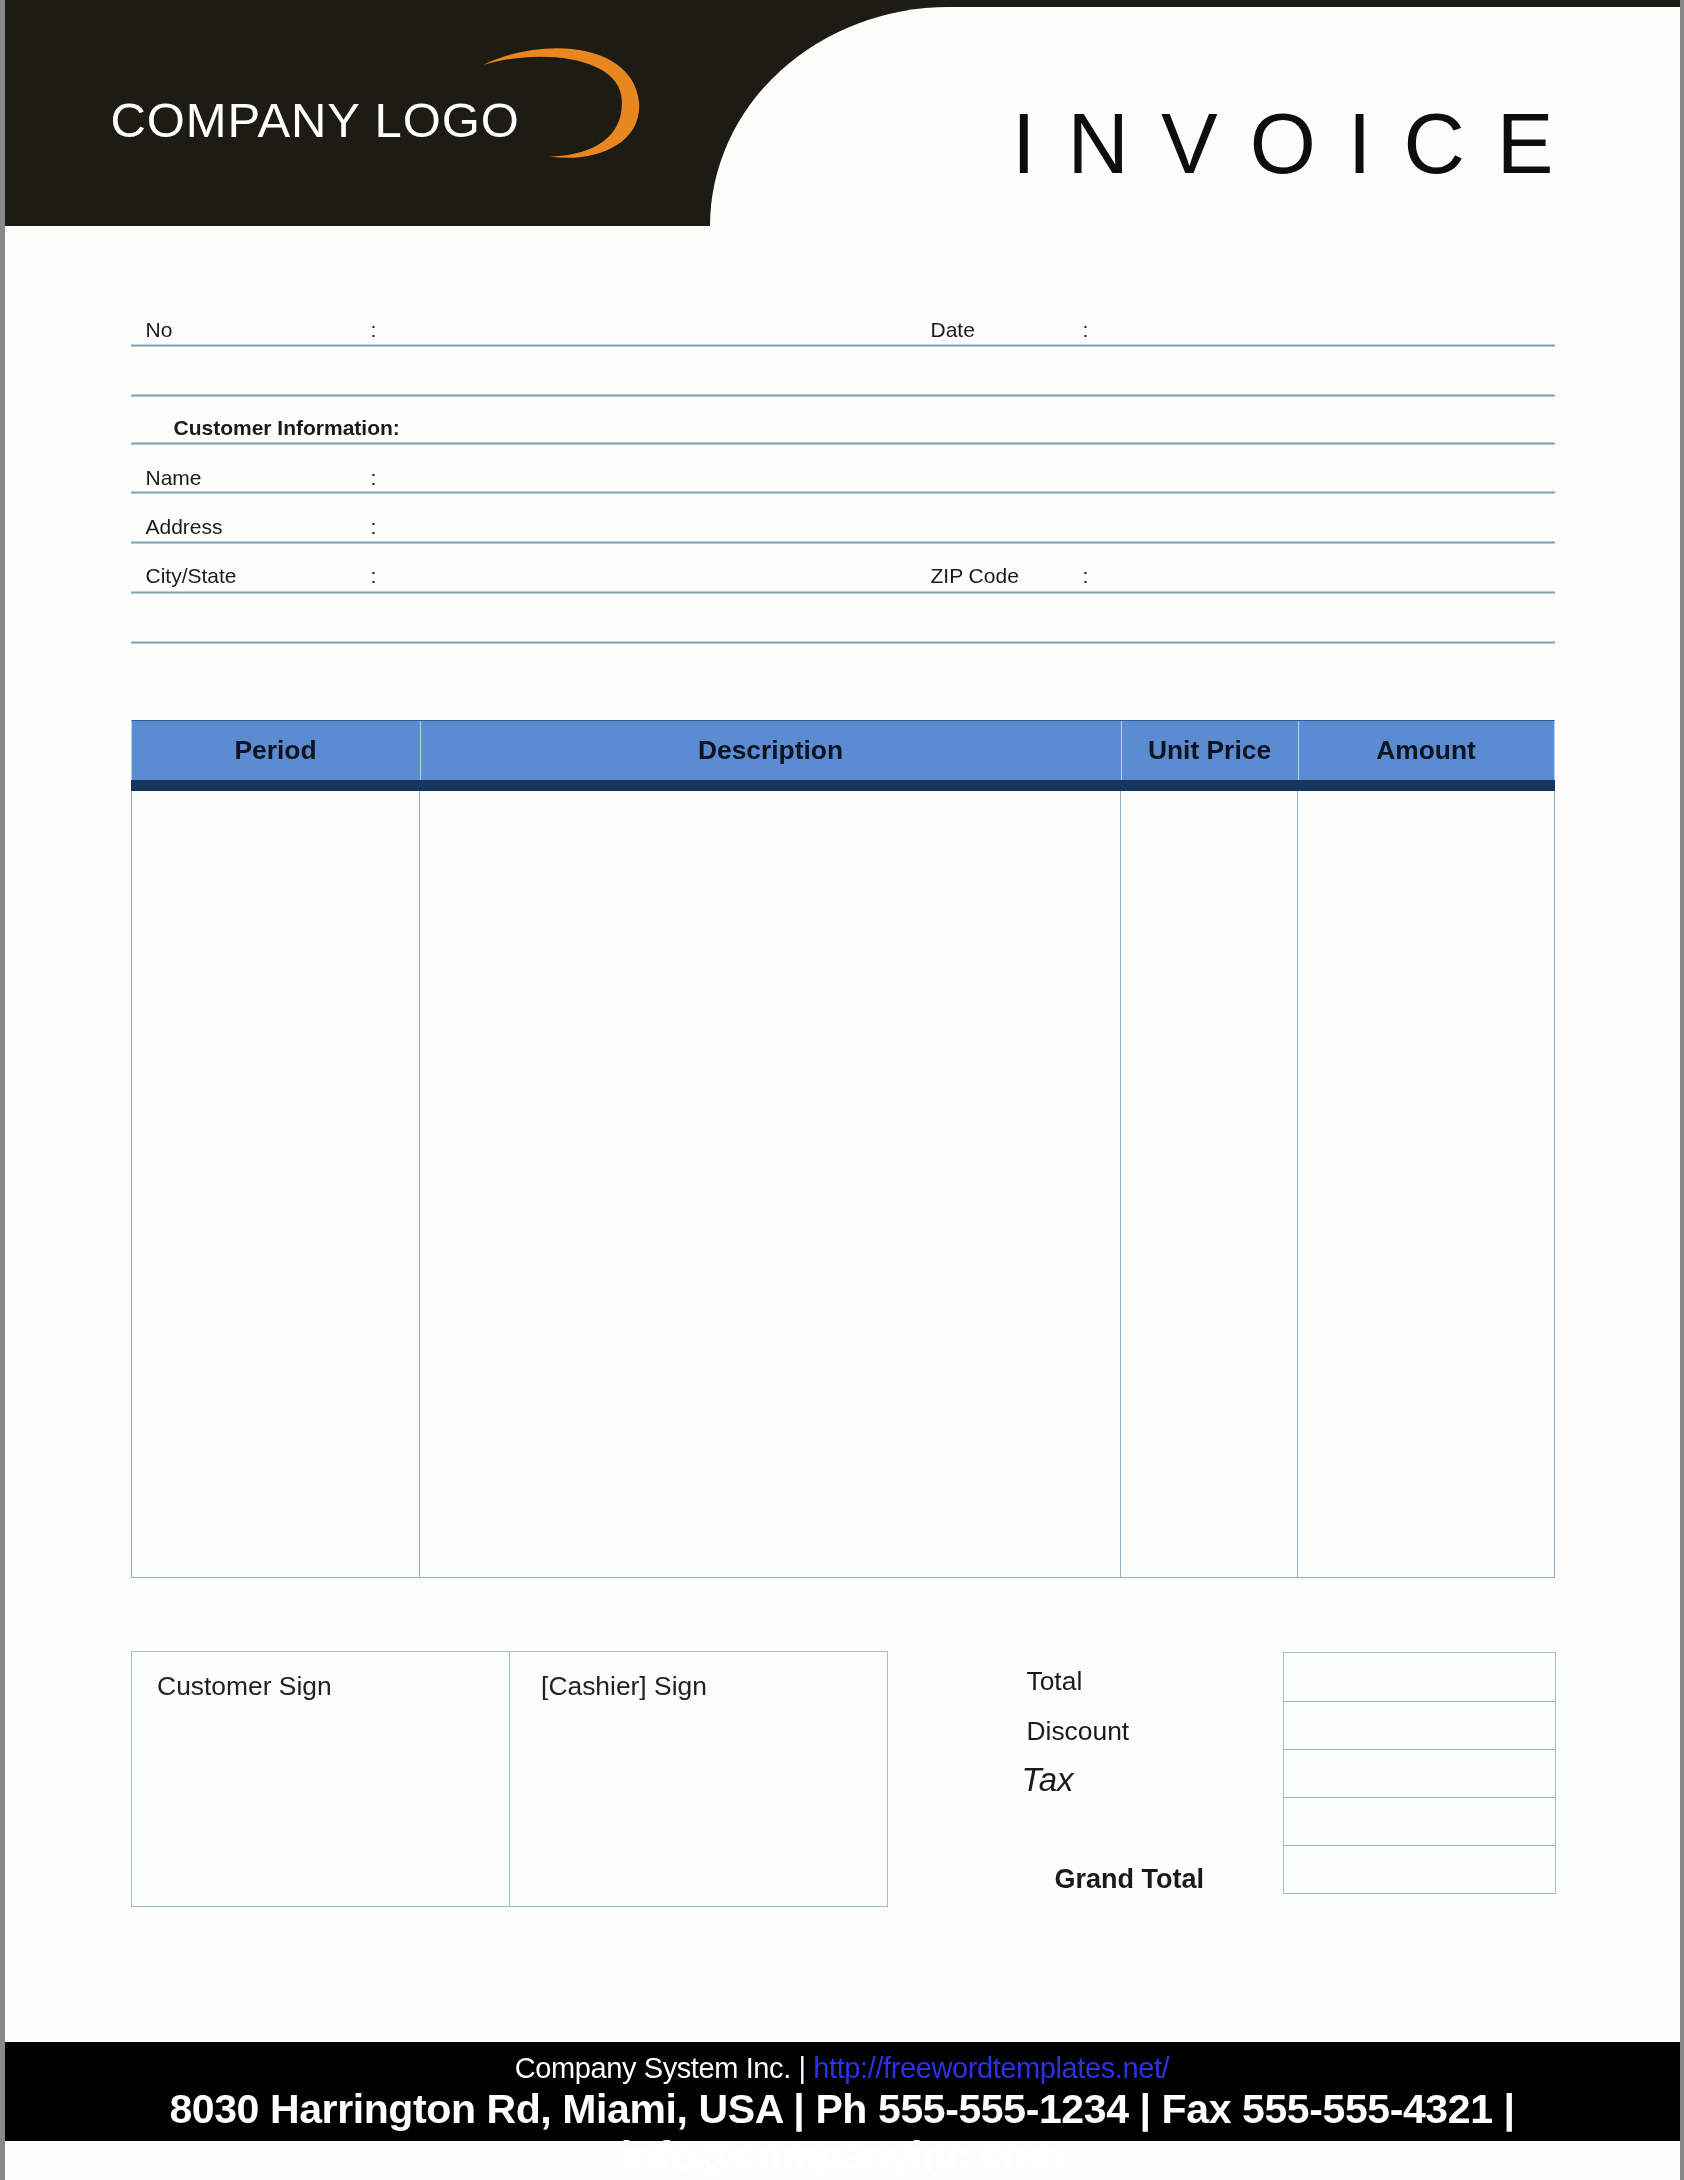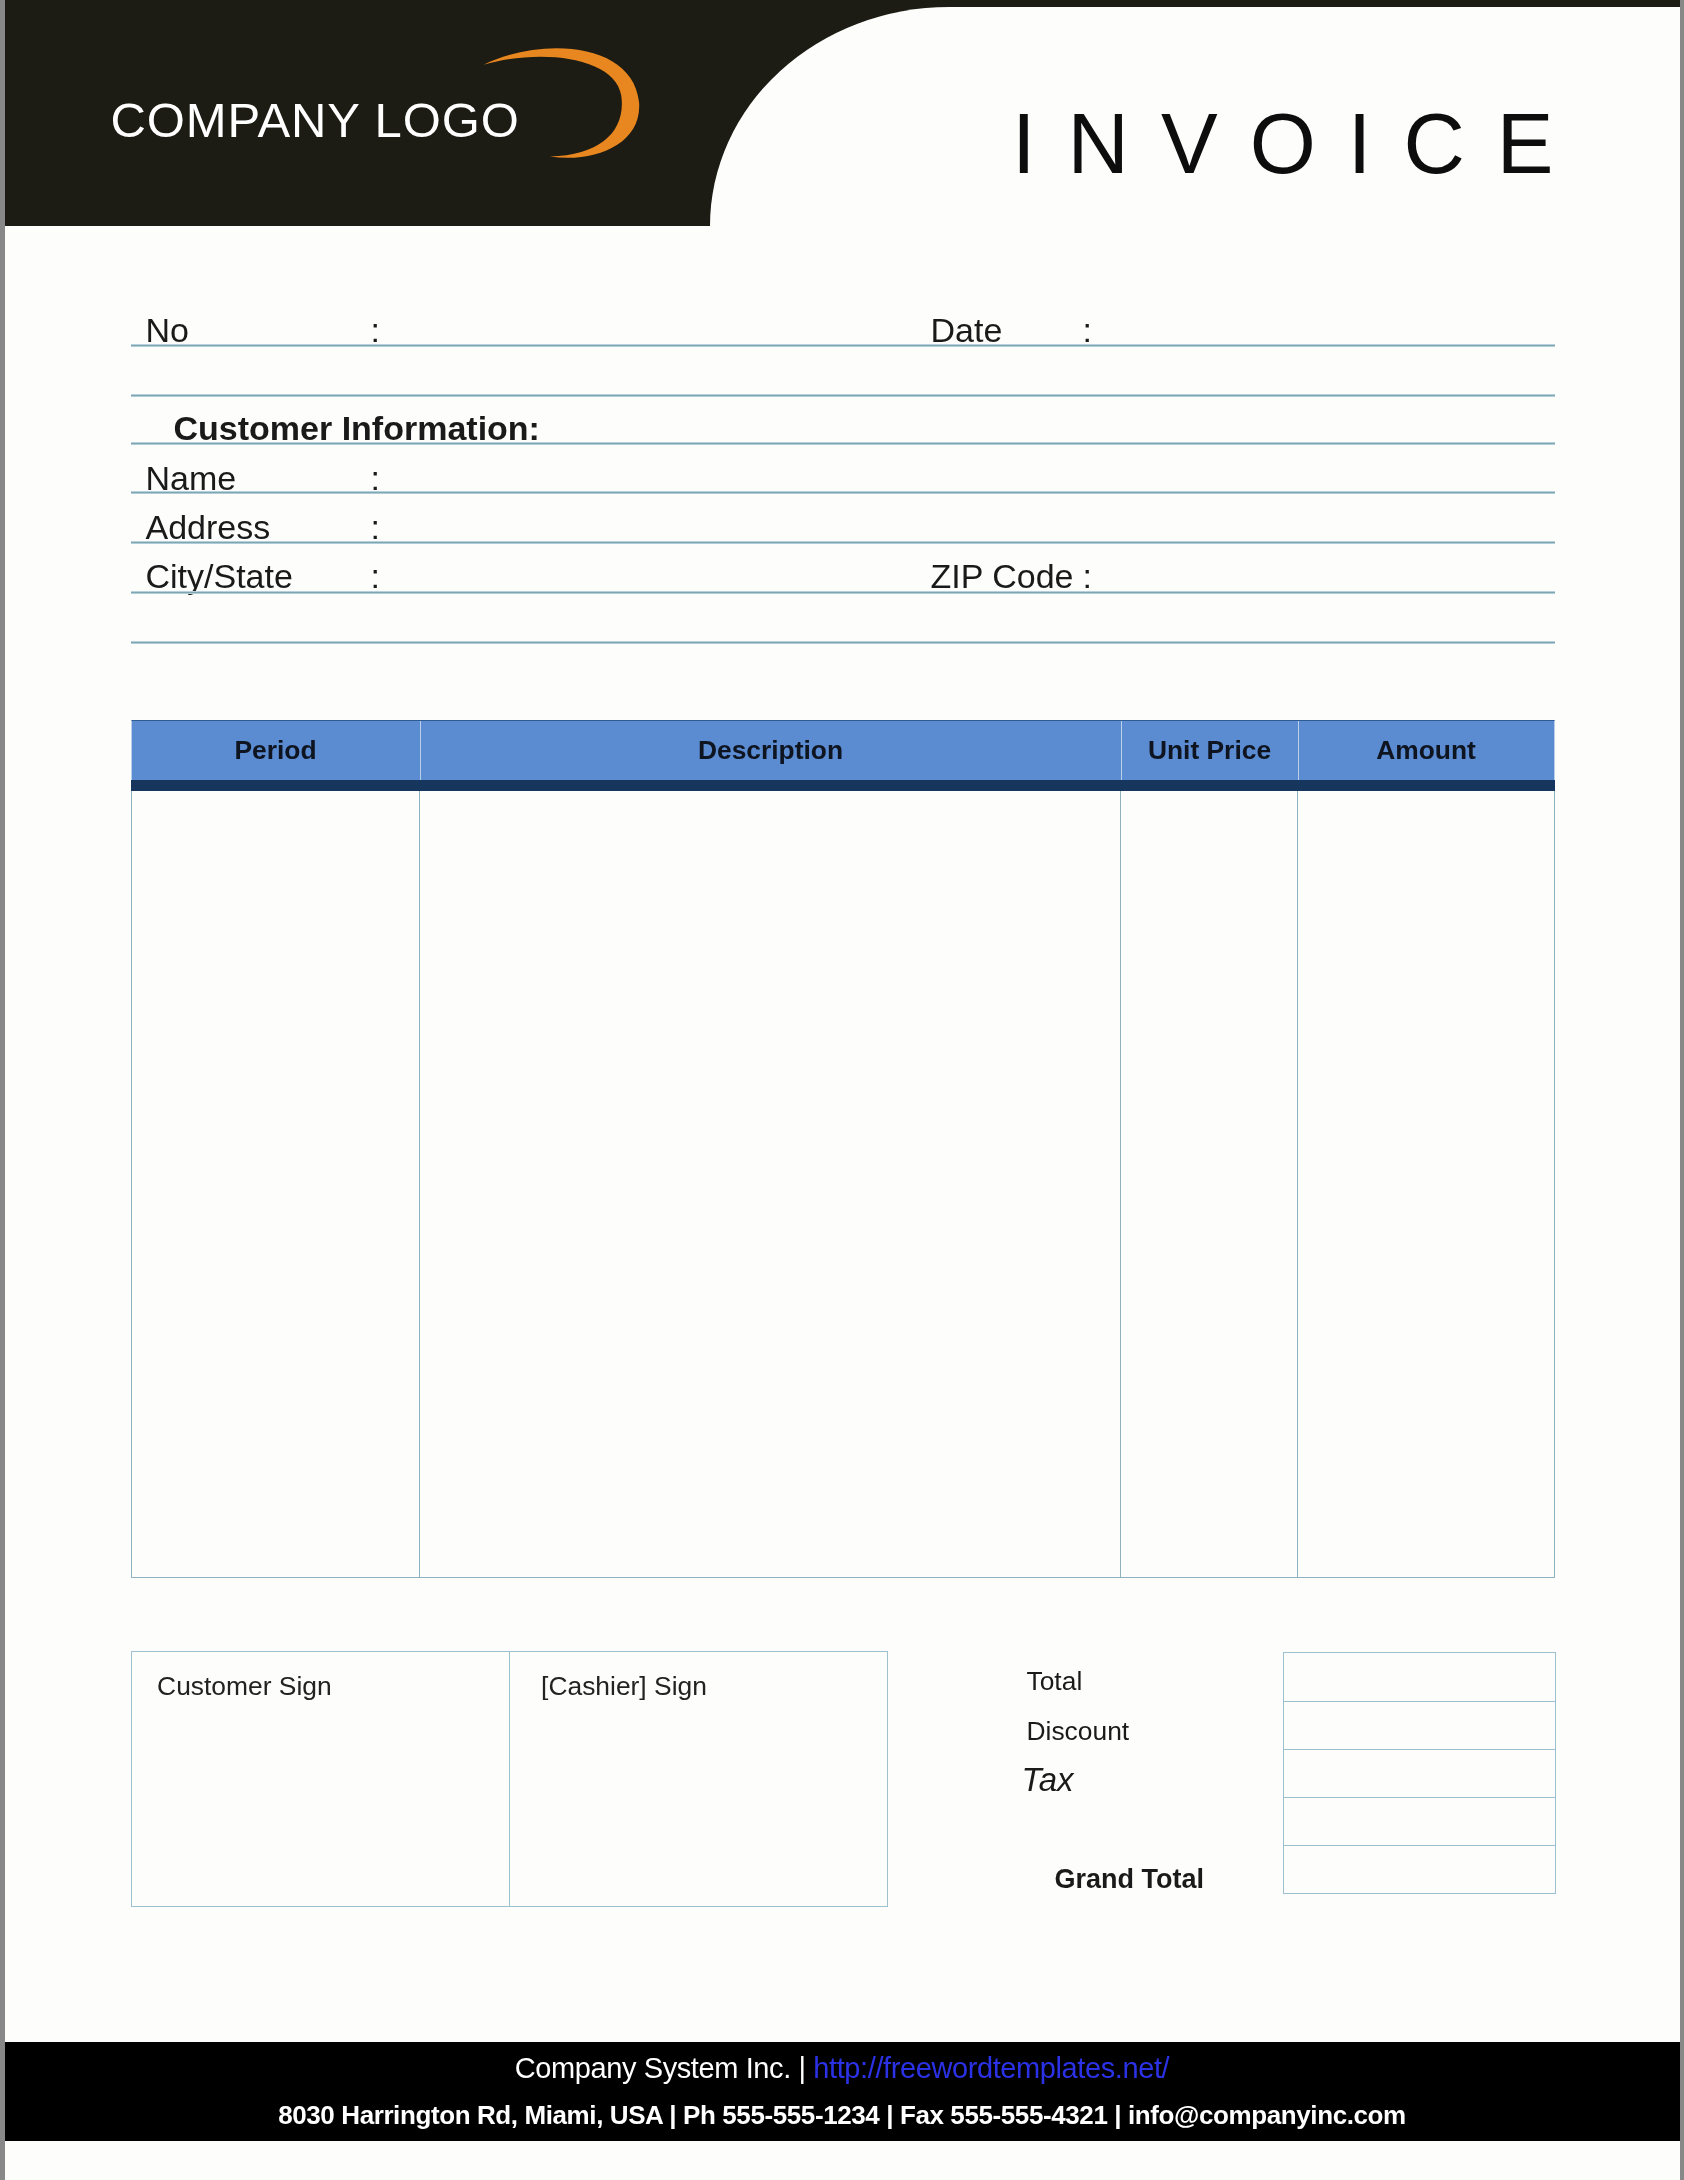--- a/index.html
+++ b/index.html
@@ -34,21 +34,21 @@
   .swoosh{position:absolute;left:470px;top:34px;}
   .invoice-title{
     position:absolute;top:95px;right:94px;color:#0d0d0d;
     font-size:85px;font-weight:400;letter-spacing:32px;white-space:nowrap;
   }
   
   .hline{
     position:absolute;left:126px;width:1424px;height:3.4px;
     background:linear-gradient(to bottom,var(--line-blue-light) 0%,var(--line-blue) 45%,var(--line-blue) 62%,var(--line-blue-light) 100%);
   }
-  .f-label{position:absolute;font-size:34px;line-height:32px;color:var(--text-dark);white-space:nowrap;}
+  .f-label{position:absolute;font-size:21px;line-height:32px;color:var(--text-dark);white-space:nowrap;}
   .f-label.bold{font-weight:700;margin-left:28px;}
   .f-value{position:absolute;font-size:25.6px;line-height:32px;color:var(--text-dark);}
   
   .items-table{position:absolute;left:126px;top:720px;width:1424px;}
   .thead{
     display:flex;height:60px;background:var(--table-header-bg);
     border-top:1.7px solid #2f5b94;border-left:1.7px solid #b9d0e6;border-right:1.7px solid #b9d0e6;
   }
   .th{
     display:flex;align-items:center;justify-content:center;
@@ -78,21 +78,21 @@
     border:1.7px solid var(--box-border);
   }
   .totals-row{height:48px;}
   .totals-row + .totals-row{border-top:1.7px solid var(--box-border);}
   
   .footer{
     position:absolute;left:0;top:2042px;width:100%;height:99px;
     background:var(--footer-bg);text-align:center;color:#fff;
   }
   .footer-line1{margin-top:10.2px;font-size:29px;font-weight:400;letter-spacing:-0.4px;}
-  .footer-line2{margin-top:15px;font-size:26px;font-weight:700;letter-spacing:-0.4px;}
+  .footer-line2{margin-top:1px;font-size:41px;font-weight:700;letter-spacing:-0.4px;}
   .footer-link{color:var(--footer-link);text-decoration:none;}
 </style>
 </head>
 <body>
 
 <div class="page">
 
   <div class="header">
     <div class="header-curve"></div>
     <span class="logo-text">COMPANY LOGO</span>

